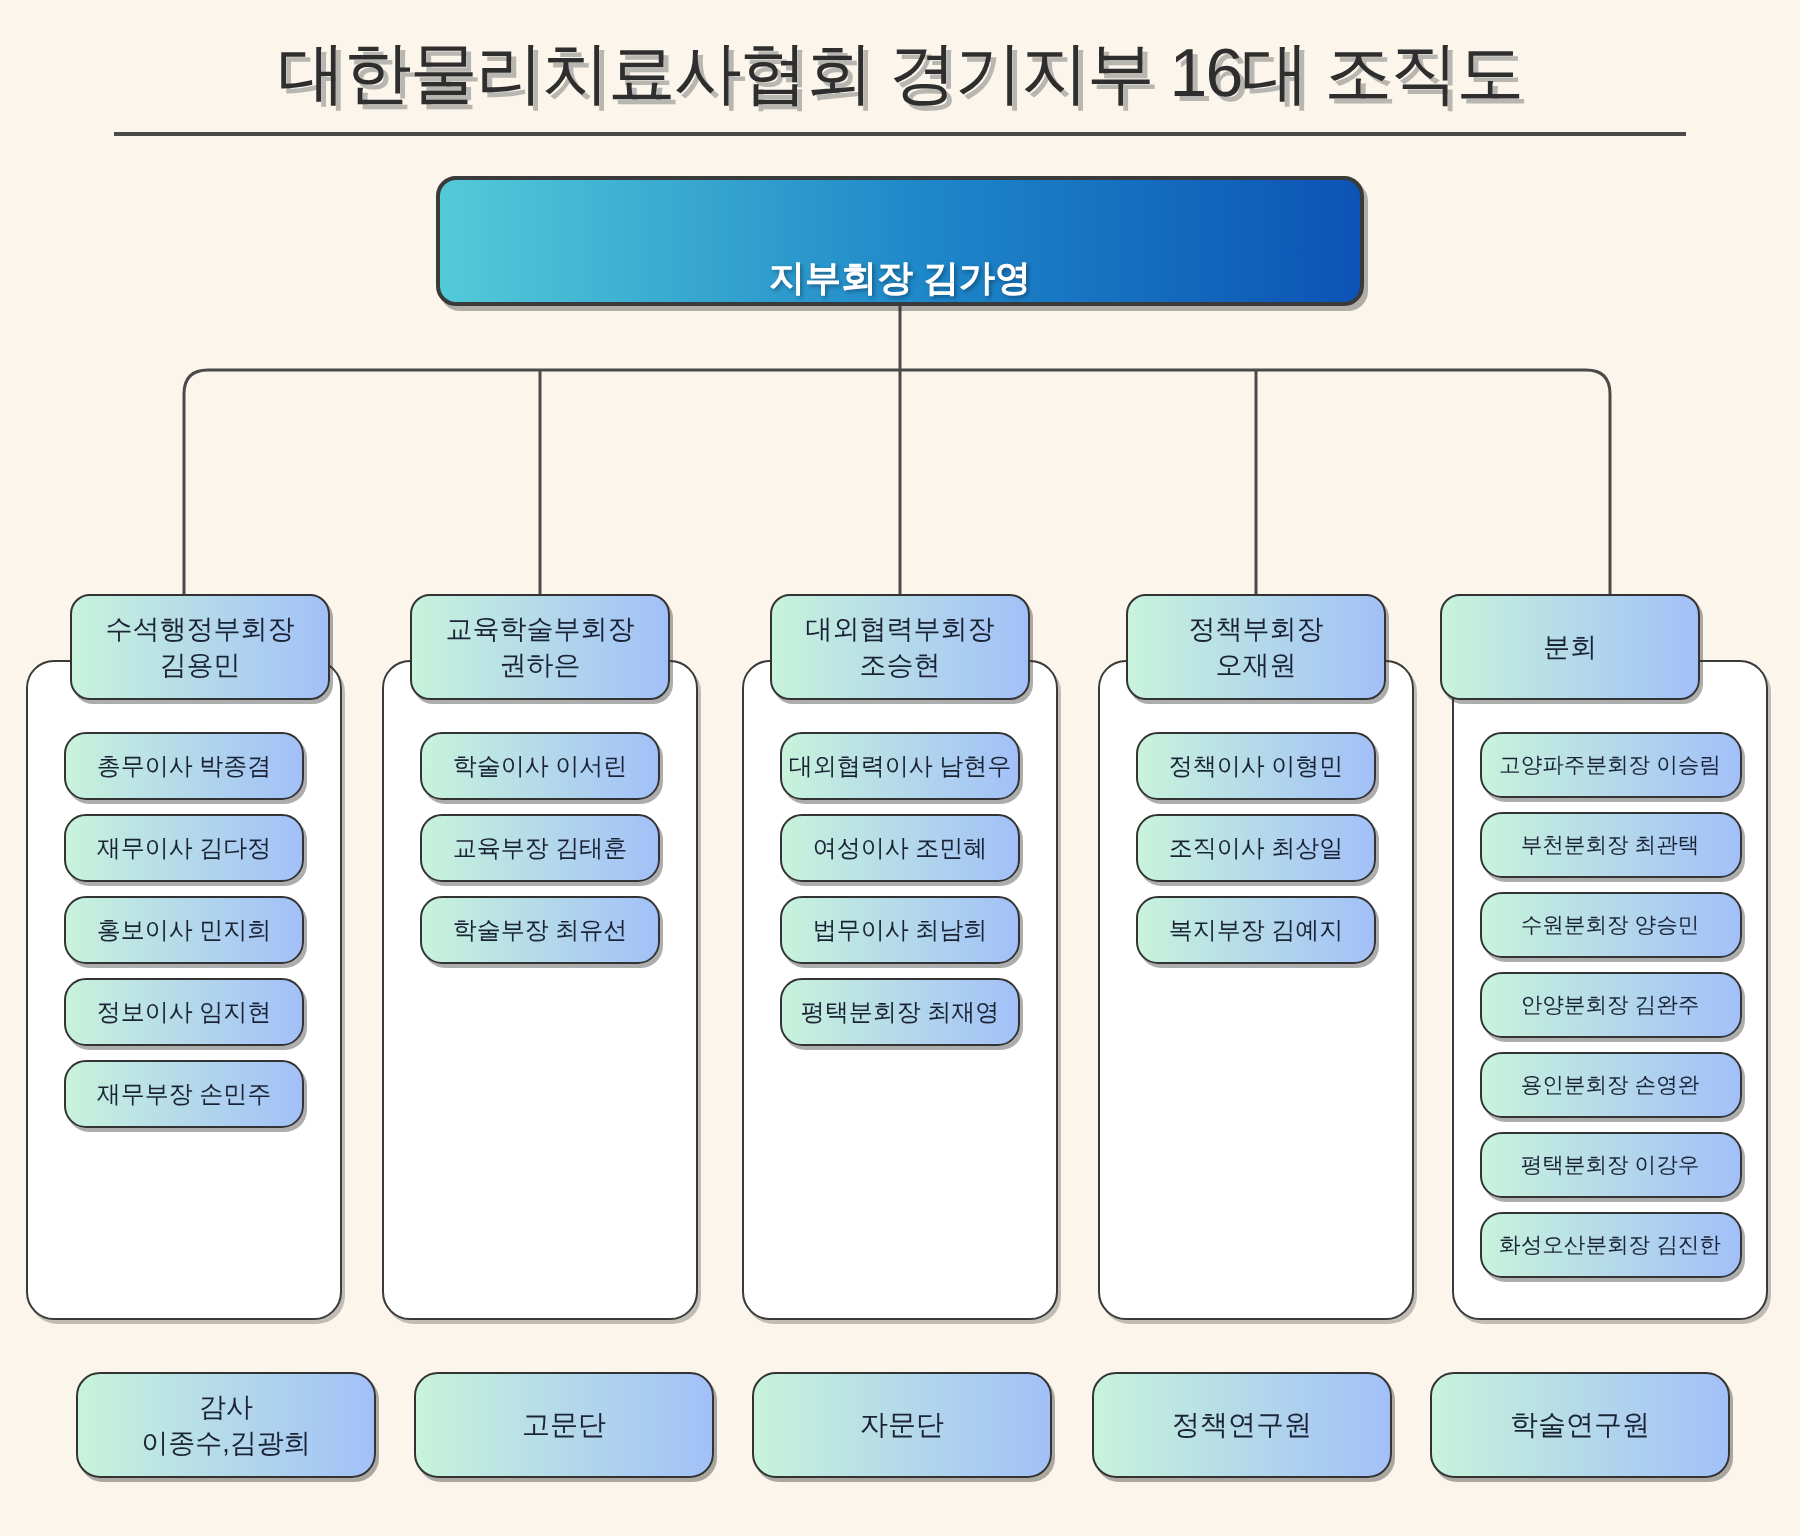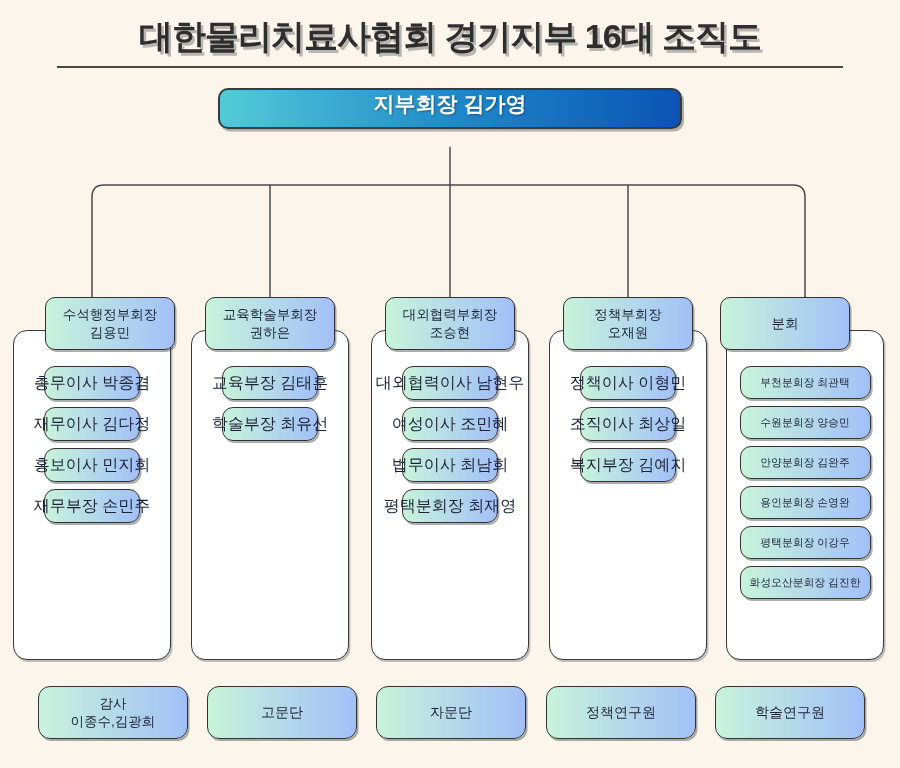--- a/index.html
+++ b/index.html
@@ -8,41 +8,41 @@
     background:#FBF5EB;
     font-family:"Liberation Sans","DejaVu Sans",sans-serif;
     position:relative;overflow:hidden;
   }
   .stage{position:absolute;inset:0;width:900px;height:768px;}
 
   
   .title{
     position:absolute;top:14px;left:0;width:900px;
     text-align:center;margin:0;
-    font-size:34px;font-weight:700;letter-spacing:-1px;
+    font-size:34px;font-weight:400;letter-spacing:-1px;
     color:#2e2e2e;
     text-shadow:2.5px 2.5px 0 rgba(130,130,130,0.55);
   }
   .underline{
     position:absolute;top:66px;left:57px;width:786px;height:0;
     border-top:2px solid #4a4a4a;
   }
 
   
   .connectors{position:absolute;top:0;left:0;width:900px;height:768px;pointer-events:none;}
   .connectors path{stroke:#4a4a4a;stroke-width:1.5;fill:none;}
 
   
   .president{
-    position:absolute;left:218px;top:88px;width:464px;height:41px;
+    position:absolute;left:218px;top:88px;width:464px;height:65px;
     background:linear-gradient(90deg,#53CAD8 0%,#1E88C9 52%,#0C53B5 100%);
     border:2px solid #3a3a3a;border-radius:10px;
     box-shadow:2px 2.5px 0 rgba(40,40,40,0.35);
-    display:flex;align-items:flex-start;justify-content:center;
-    color:#ffffff;font-size:21px;font-weight:700;
+    display:flex;align-items:flex-end;justify-content:center;
+    color:#ffffff;font-size:18px;font-weight:700;
     text-shadow:1px 1px 2px rgba(0,0,0,0.35);
     box-sizing:border-box;
   }
 
   
   .panel{
     position:absolute;top:330px;width:158px;height:330px;
     background:#ffffff;
     border:1.6px solid #3a3a3a;border-radius:14px;
     box-shadow:1.5px 2px 0 rgba(60,60,60,0.3);
@@ -58,26 +58,26 @@
     border:1.6px solid #333;border-radius:10px;
     box-shadow:1.5px 2px 0 rgba(50,50,50,0.4);
     display:flex;align-items:center;justify-content:center;
     text-align:center;white-space:pre-line;
     font-size:13.5px;font-weight:500;line-height:1.32;color:#1b2437;
     box-sizing:border-box;z-index:2;
   }
 
   
   .member{
-    width:96px;height:34px;flex:0 0 34px;
+    width:120px;height:34px;flex:0 0 34px;
     background:linear-gradient(90deg,#C8F3DB 0%,#A2C0F8 100%);
     border:1.5px solid #333;border-radius:11px;
     box-shadow:1.5px 2px 0 rgba(50,50,50,0.4);
     display:flex;align-items:center;justify-content:center;
-    font-size:16px;font-weight:500;color:#1b2437;
+    font-size:12px;font-weight:500;color:#1b2437;
     box-sizing:border-box;white-space:nowrap;
   }
   .panel.wide .member{width:131px;height:33px;flex:0 0 33px;font-size:10.8px;}
 
   
   .bottom-box{
     position:absolute;top:686px;width:150px;height:53px;
     background:linear-gradient(90deg,#C8F3DB 0%,#A2C0F8 100%);
     border:1.6px solid #333;border-radius:12px;
     box-shadow:1.5px 2px 0 rgba(50,50,50,0.4);
@@ -100,32 +100,34 @@
     <path d="M92 297 V197 Q92 185 104 185 H793 Q805 185 805 197 V297"></path>
     <path d="M270 185 V297"></path>
     <path d="M450 185 V297"></path>
     <path d="M628 185 V297"></path>
   </svg>
 
   <div class="president">
     <span>지부회장 김가영</span>
   </div>
 
-  <div class="head" style="left:45px">수석행정부회장
+  <div class="head" style="left:35px">수석행정부회장
 김용민</div>
   <div class="panel" style="left:13px">
     <div class="member">총무이사 박종겸</div>
     <div class="member">재무이사 김다정</div>
     <div class="member">홍보이사 민지희</div>
+    <div class="member">정보이사 임지현</div>
     <div class="member">재무부장 손민주</div>
   </div>
 
   <div class="head" style="left:205px">교육학술부회장
 권하은</div>
   <div class="panel" style="left:191px">
+    <div class="member">학술이사 이서린</div>
     <div class="member">교육부장 김태훈</div>
     <div class="member">학술부장 최유선</div>
   </div>
 
   <div class="head" style="left:385px">대외협력부회장
 조승현</div>
   <div class="panel" style="left:371px">
     <div class="member">대외협력이사 남현우</div>
     <div class="member">여성이사 조민혜</div>
     <div class="member">법무이사 최남희</div>
@@ -135,20 +137,21 @@
   <div class="head" style="left:563px">정책부회장
 오재원</div>
   <div class="panel" style="left:549px">
     <div class="member">정책이사 이형민</div>
     <div class="member">조직이사 최상일</div>
     <div class="member">복지부장 김예지</div>
   </div>
 
   <div class="head" style="left:720px">분회</div>
   <div class="panel wide" style="left:726px">
+    <div class="member">고양파주분회장 이승림</div>
     <div class="member">부천분회장 최관택</div>
     <div class="member">수원분회장 양승민</div>
     <div class="member">안양분회장 김완주</div>
     <div class="member">용인분회장 손영완</div>
     <div class="member">평택분회장 이강우</div>
     <div class="member">화성오산분회장 김진한</div>
   </div>
 
   <div class="bottom-box" style="left:38px;font-size:13.5px">감사
 이종수,김광희</div>

